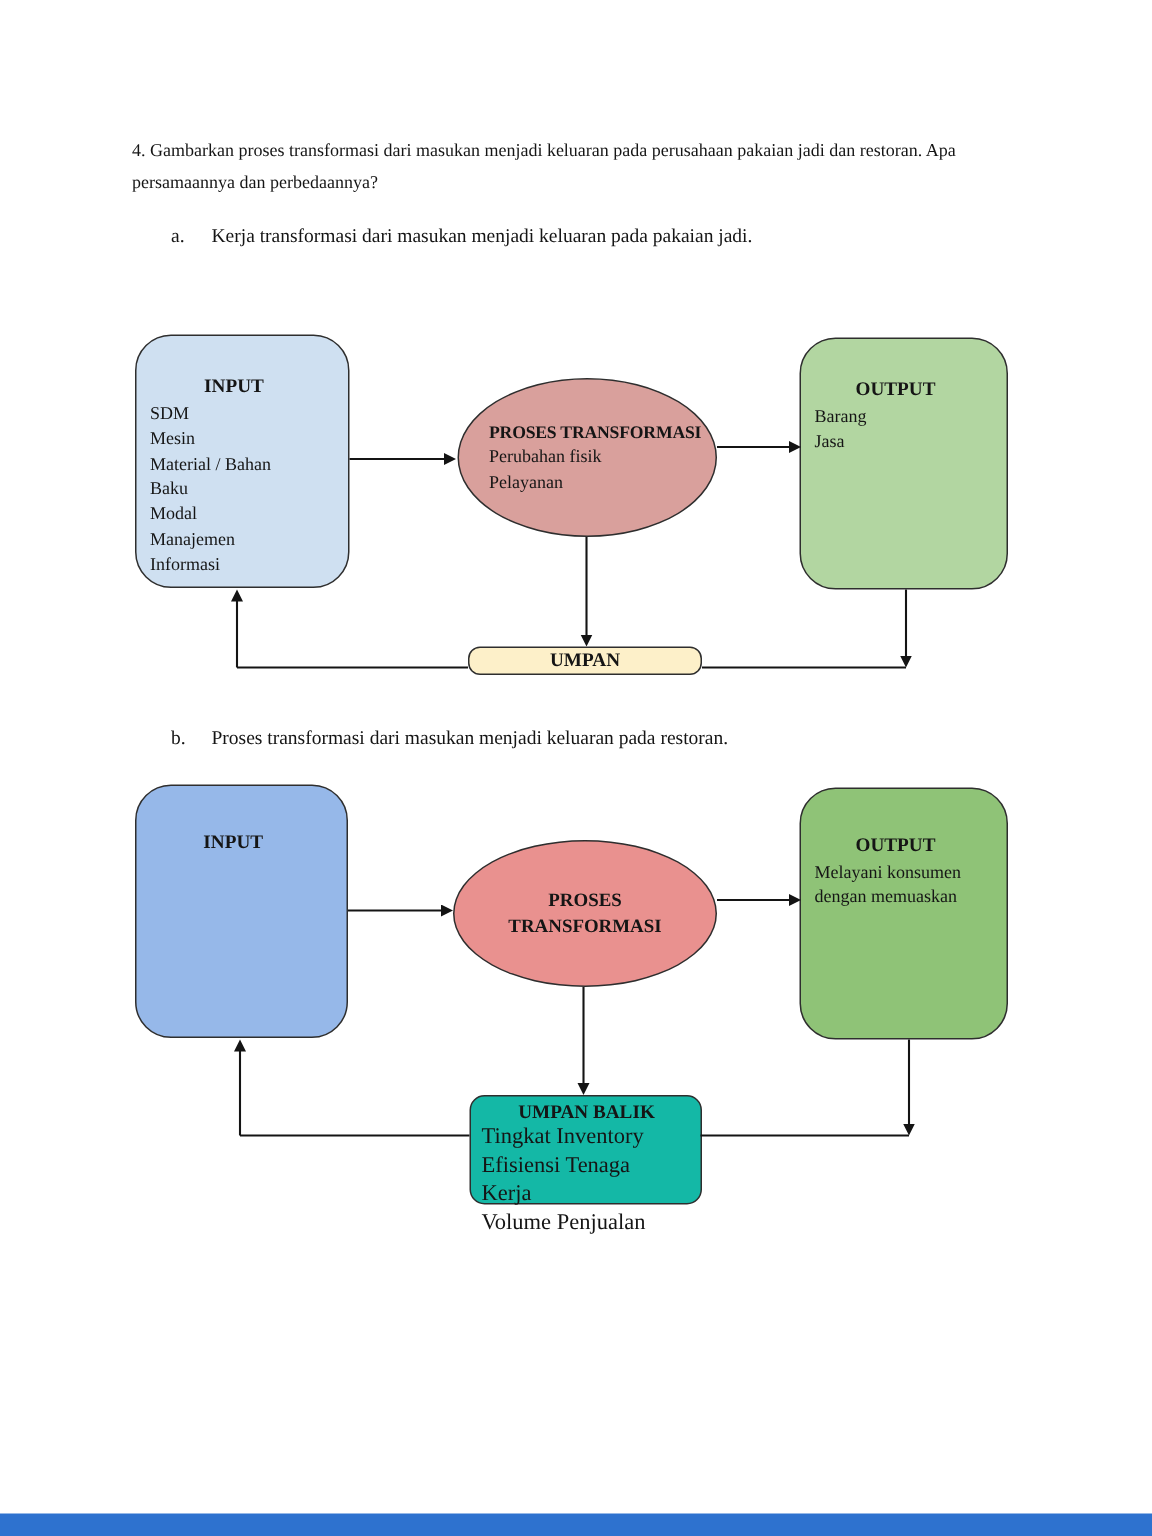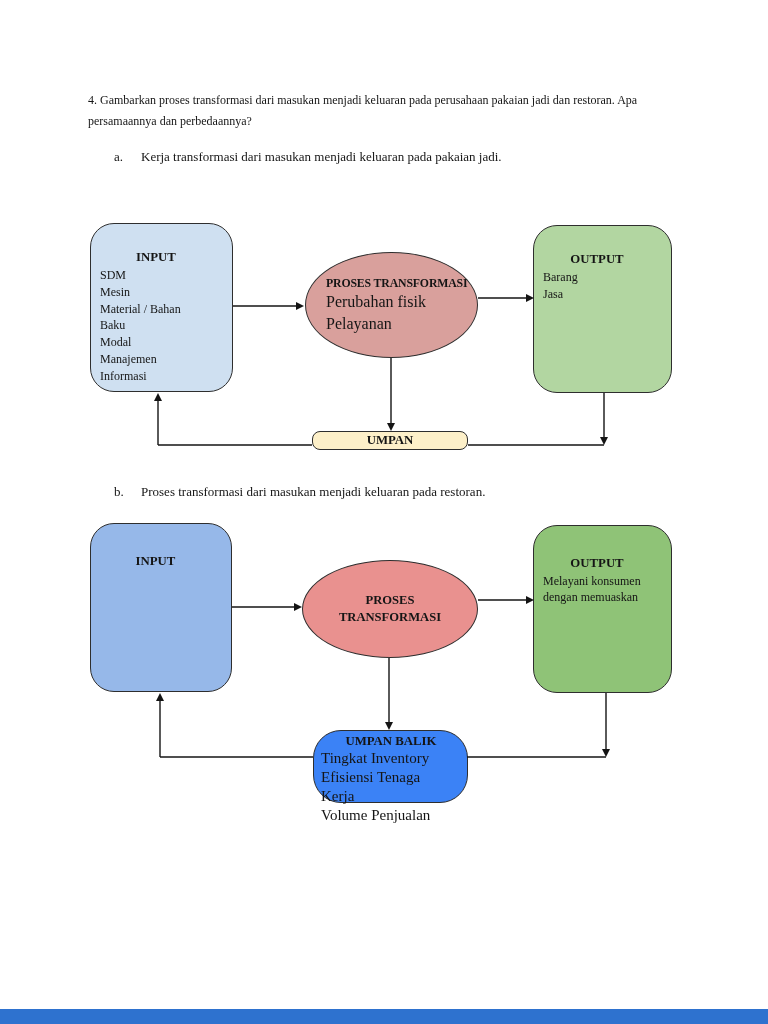--- a/index.html
+++ b/index.html
@@ -24,21 +24,21 @@
   #box-input-a  { left:90px;  top:223px; width:143px; height:169px; }
   #box-output-a { left:533px; top:225px; width:139px; height:168px; }
   #box-input-b  { left:90px;  top:523px; width:142px; height:169px; padding-top:30px; }
   #box-output-b { left:533px; top:525px; width:139px; height:168px; padding-top:30px; }
   #box-output-b .blist { line-height:1.35; }
 
   .ellipse { position:absolute; border:1.4px solid #2e2e2e; border-radius:50%; display:flex; align-items:center; }
   #ellipse-a { left:305px; top:252px; width:173px; height:106px; }
   #ellipse-a .e-inner { padding-left:20px; }
   #ellipse-a .e-title { font-weight:bold; font-size:11.8px; white-space:nowrap; letter-spacing:-0.15px; }
-  #ellipse-a .blist { font-size:16px; line-height:1.35; }
+  #ellipse-a .blist { font-size:12px; line-height:1.35; }
   #ellipse-b { left:302px; top:560px; width:176px; height:98px; justify-content:center; text-align:center; }
   #ellipse-b .e-title { font-weight:bold; font-size:12.6px; width:118px; line-height:1.35; }
 
   #box-umpan-a { left:312px; top:431px; width:156px; height:19px; border-radius:8px;
                  display:flex; align-items:center; justify-content:center; }
   #box-umpan-a .title { margin:0; }
   #box-umpan-b { left:313px; top:730px; width:155px; height:73px; border-radius:10px; padding:3px 6px 0 7px; }
   #box-umpan-b .title { margin-bottom:0; }
   #box-umpan-b .blist { font-size:15px; line-height:1.26; }
 
@@ -96,21 +96,21 @@
 
   <div class="ellipse" id="ellipse-b" style="background-color: rgb(233, 145, 143);">
     <div class="e-title">PROSES TRANSFORMASI</div>
   </div>
 
   <div class="dbox rbox" id="box-output-b" style="background-color: rgb(143, 195, 119);">
     <div class="title">OUTPUT</div>
     <div class="blist">Melayani konsumen dengan memuaskan</div>
   </div>
 
-  <div class="dbox" id="box-umpan-b" style="background-color: #3b82f6; border-radius: 28px;">
+  <div class="dbox" id="box-umpan-b" style="background-color: #14b8a6;">
     <div class="title">UMPAN BALIK</div>
     <div class="blist">Tingkat Inventory
 Efisiensi Tenaga
 Kerja
 Volume Penjualan</div>
   </div>
 
   <svg class="arrows" viewBox="0 0 768 1024">
     <defs>
       <marker id="arr" markerUnits="userSpaceOnUse" markerWidth="9" markerHeight="9" refX="1" refY="4" orient="auto">

